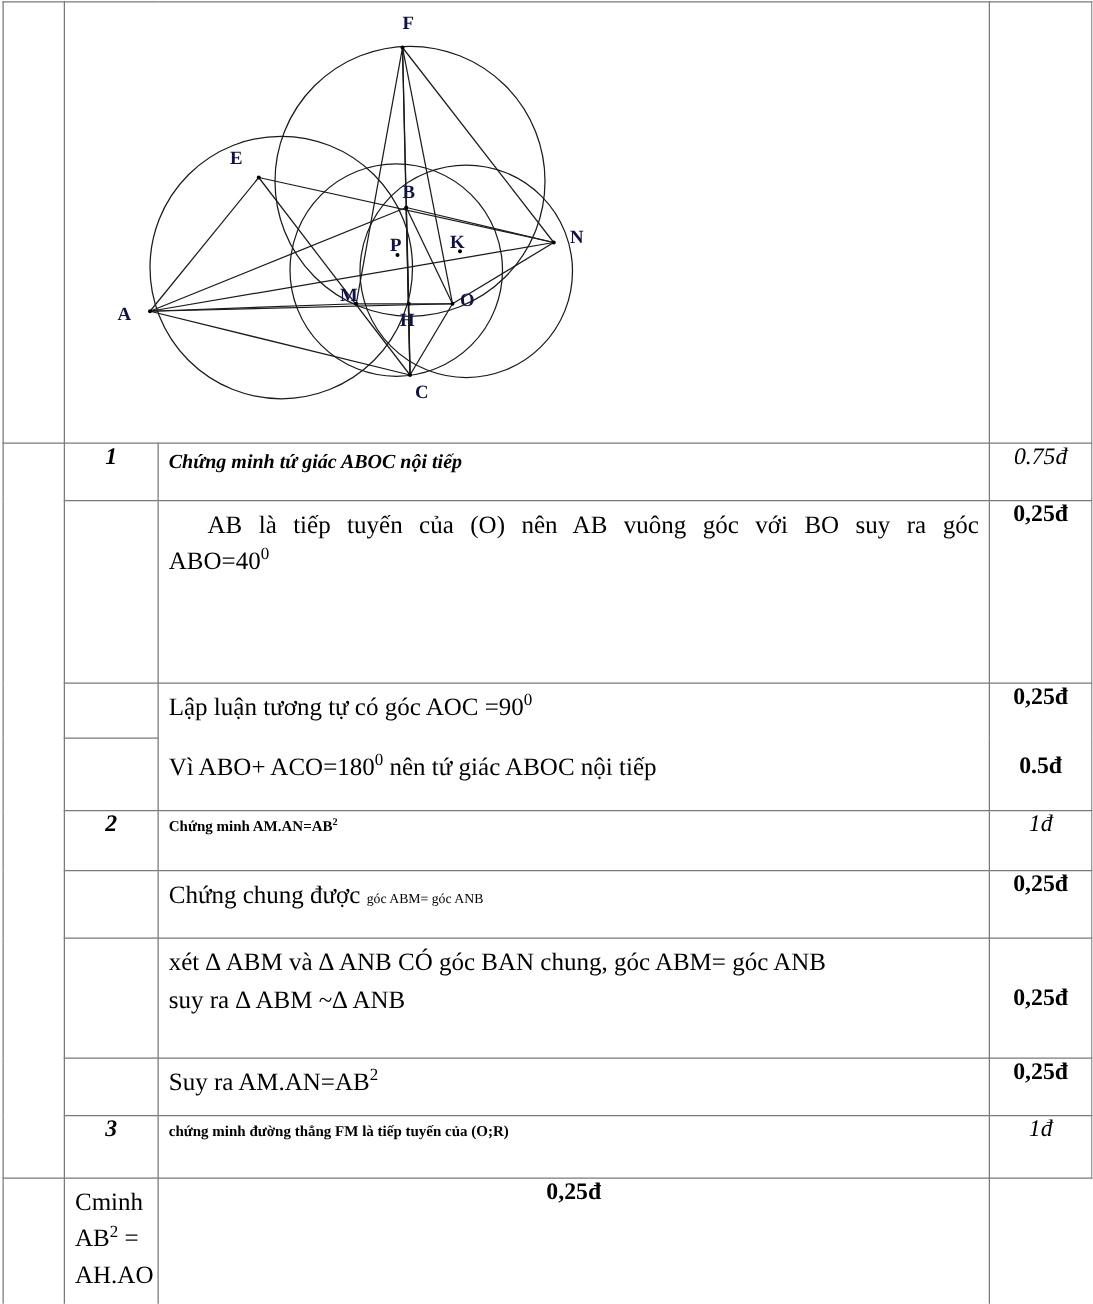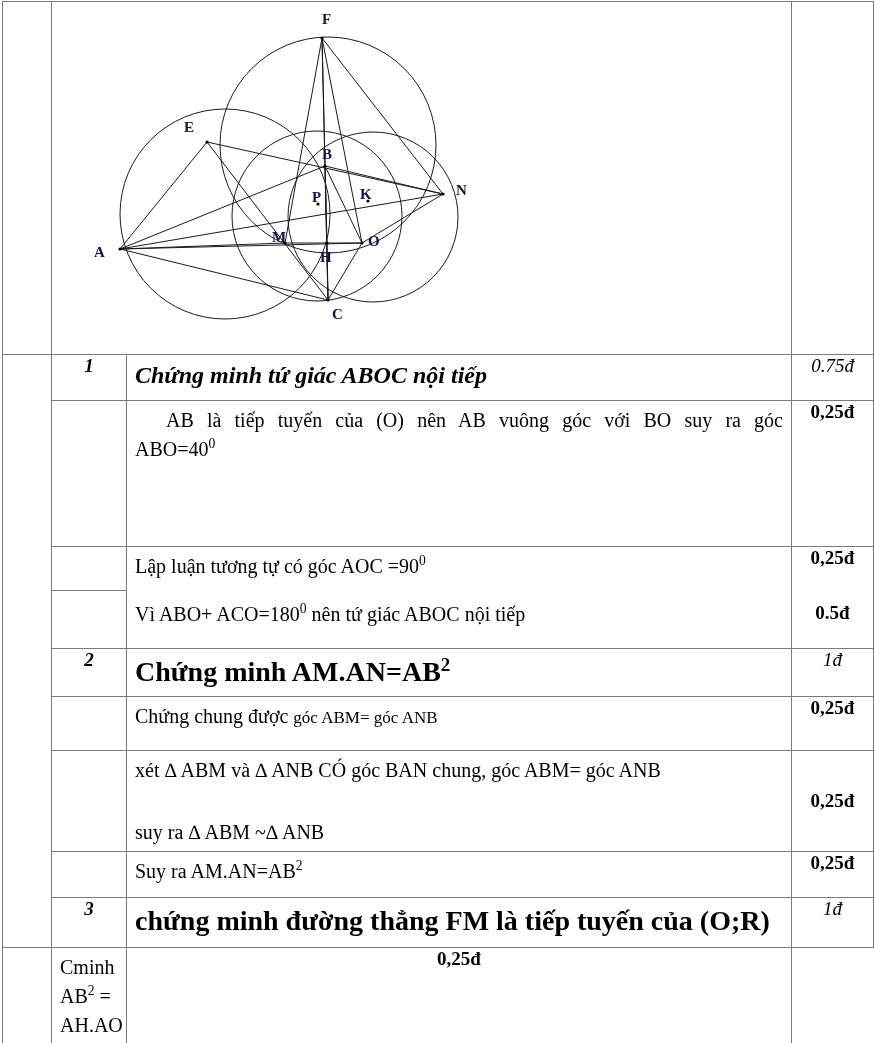--- a/index.html
+++ b/index.html
@@ -52,39 +52,39 @@
     padding-top: 9px;
     font-weight: bold;
   }
   .score-cell.bold-ital {
     font-weight: normal;
     font-style: italic;
   }
   .head-bi {
     font-weight: bold;
     font-style: italic;
-    font-size: 24px;
+    font-size: 16px;
     line-height: 1.25;
   }
   .head-b {
     font-weight: bold;
-    font-size: 28px;
+    font-size: 12px;
     line-height: 1.25;
   }
   .body-txt {
     font-size: 20px;
     line-height: 1.45;
   }
   .justify {
     text-align: justify;
     text-align-last: justify;
     margin-left: 31px;
   }
   .small-inline {
-    font-size: 17px;
+    font-size: 11px;
   }
   sup {
     font-size: 0.68em;
     vertical-align: super;
     line-height: 0;
   }
   .fig-cell {
     height: 352px;
     position: relative;
   }
@@ -256,21 +256,21 @@
     </td>
     <td class="score-cell">0,25đ</td>
   </tr>
 
   <tr>
     <td>
             <div class="blank"></div>
           </td>
     <td>
       <div class="cell-pad body-txt" style="min-height:86px">
-        <div style="margin-bottom:33px">xét ∆  ABM  và ∆ ANB CÓ góc BAN chung, góc ABM= góc ANB</div>
+        <div style="margin-bottom:1px">xét ∆  ABM  và ∆ ANB CÓ góc BAN chung, góc ABM= góc ANB</div>
         <div>suy ra ∆  ABM ~∆ ANB</div>
       </div>
     </td>
     <td class="score-cell" style="vertical-align:middle">0,25đ</td>
   </tr>
 
   <tr>
     <td>
             <div class="blank"></div>
           </td>

